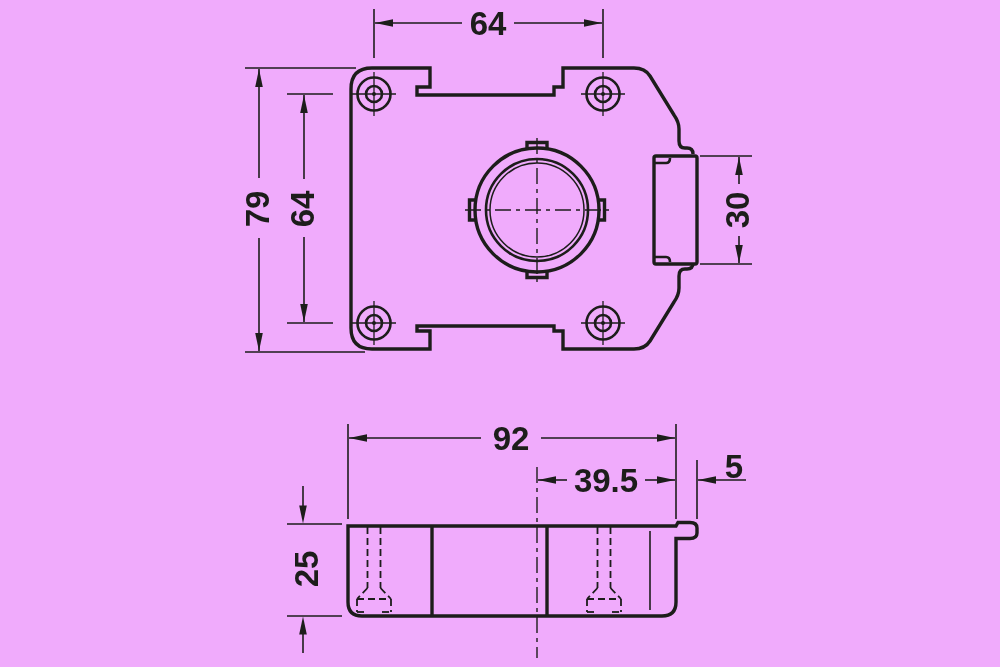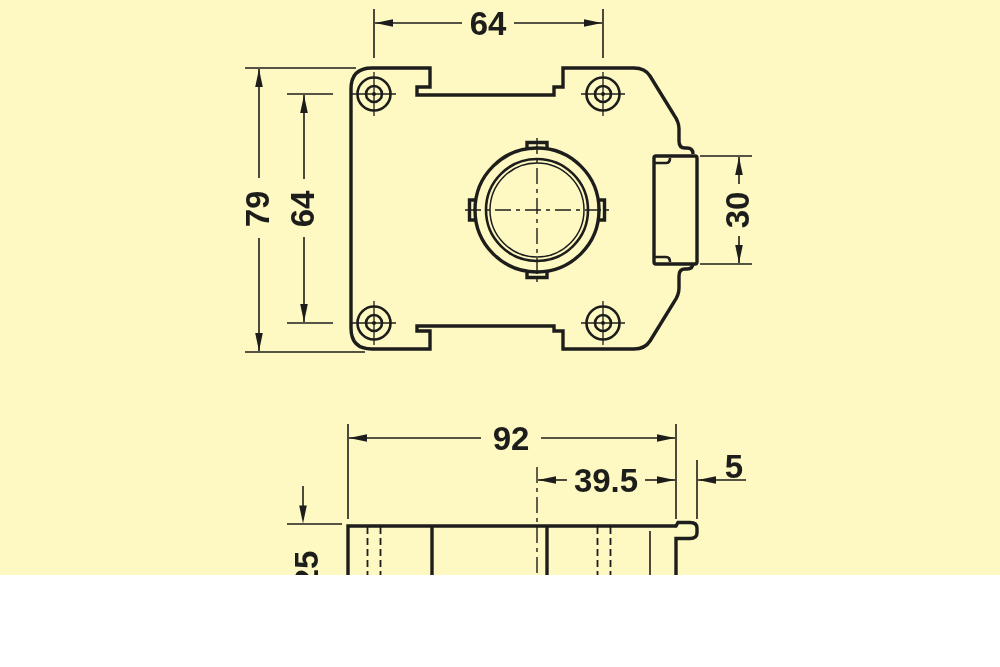--- a/index.html
+++ b/index.html
@@ -1,19 +1,19 @@
 <!DOCTYPE html>
 <html><head>
 <meta charset="utf-8">
 <style>
   html,body{margin:0;padding:0;background:#ffffff;}
   .stage{
     position:relative;
-    width:1000px;height:575px;
-    background:#fef9c3;
+    width:1000px;height:667px;
+    background:#f0abfc;
     overflow:hidden;
     font-family:"Liberation Sans", sans-serif;
   }
   svg{display:block;}
   svg text{
     font-family:"Liberation Sans","DejaVu Sans",sans-serif;
     font-weight:bold;
     font-size:33px;
     fill:#1d1d1b;
     text-anchor:middle;

